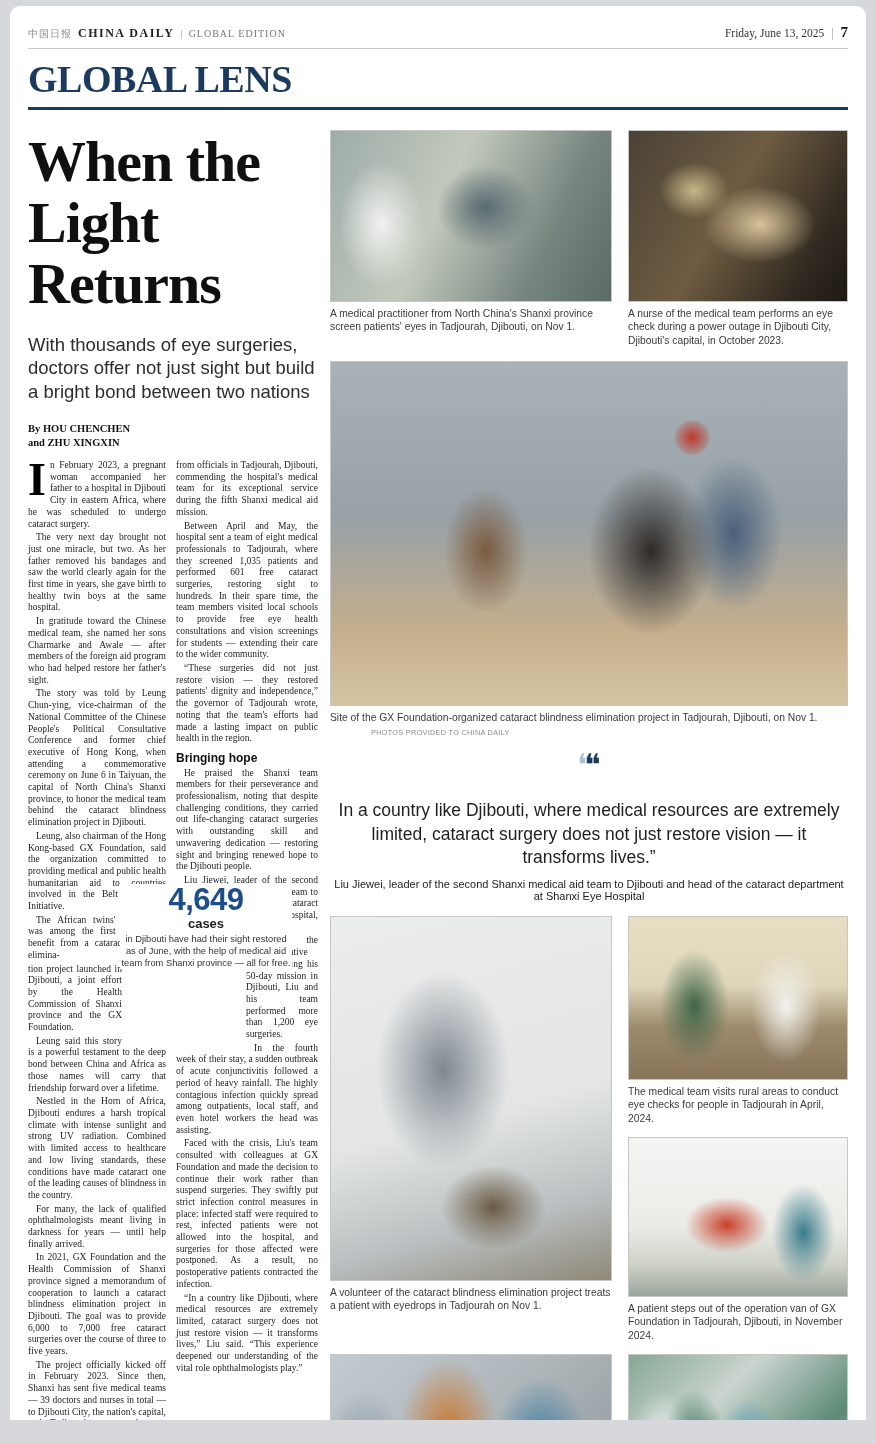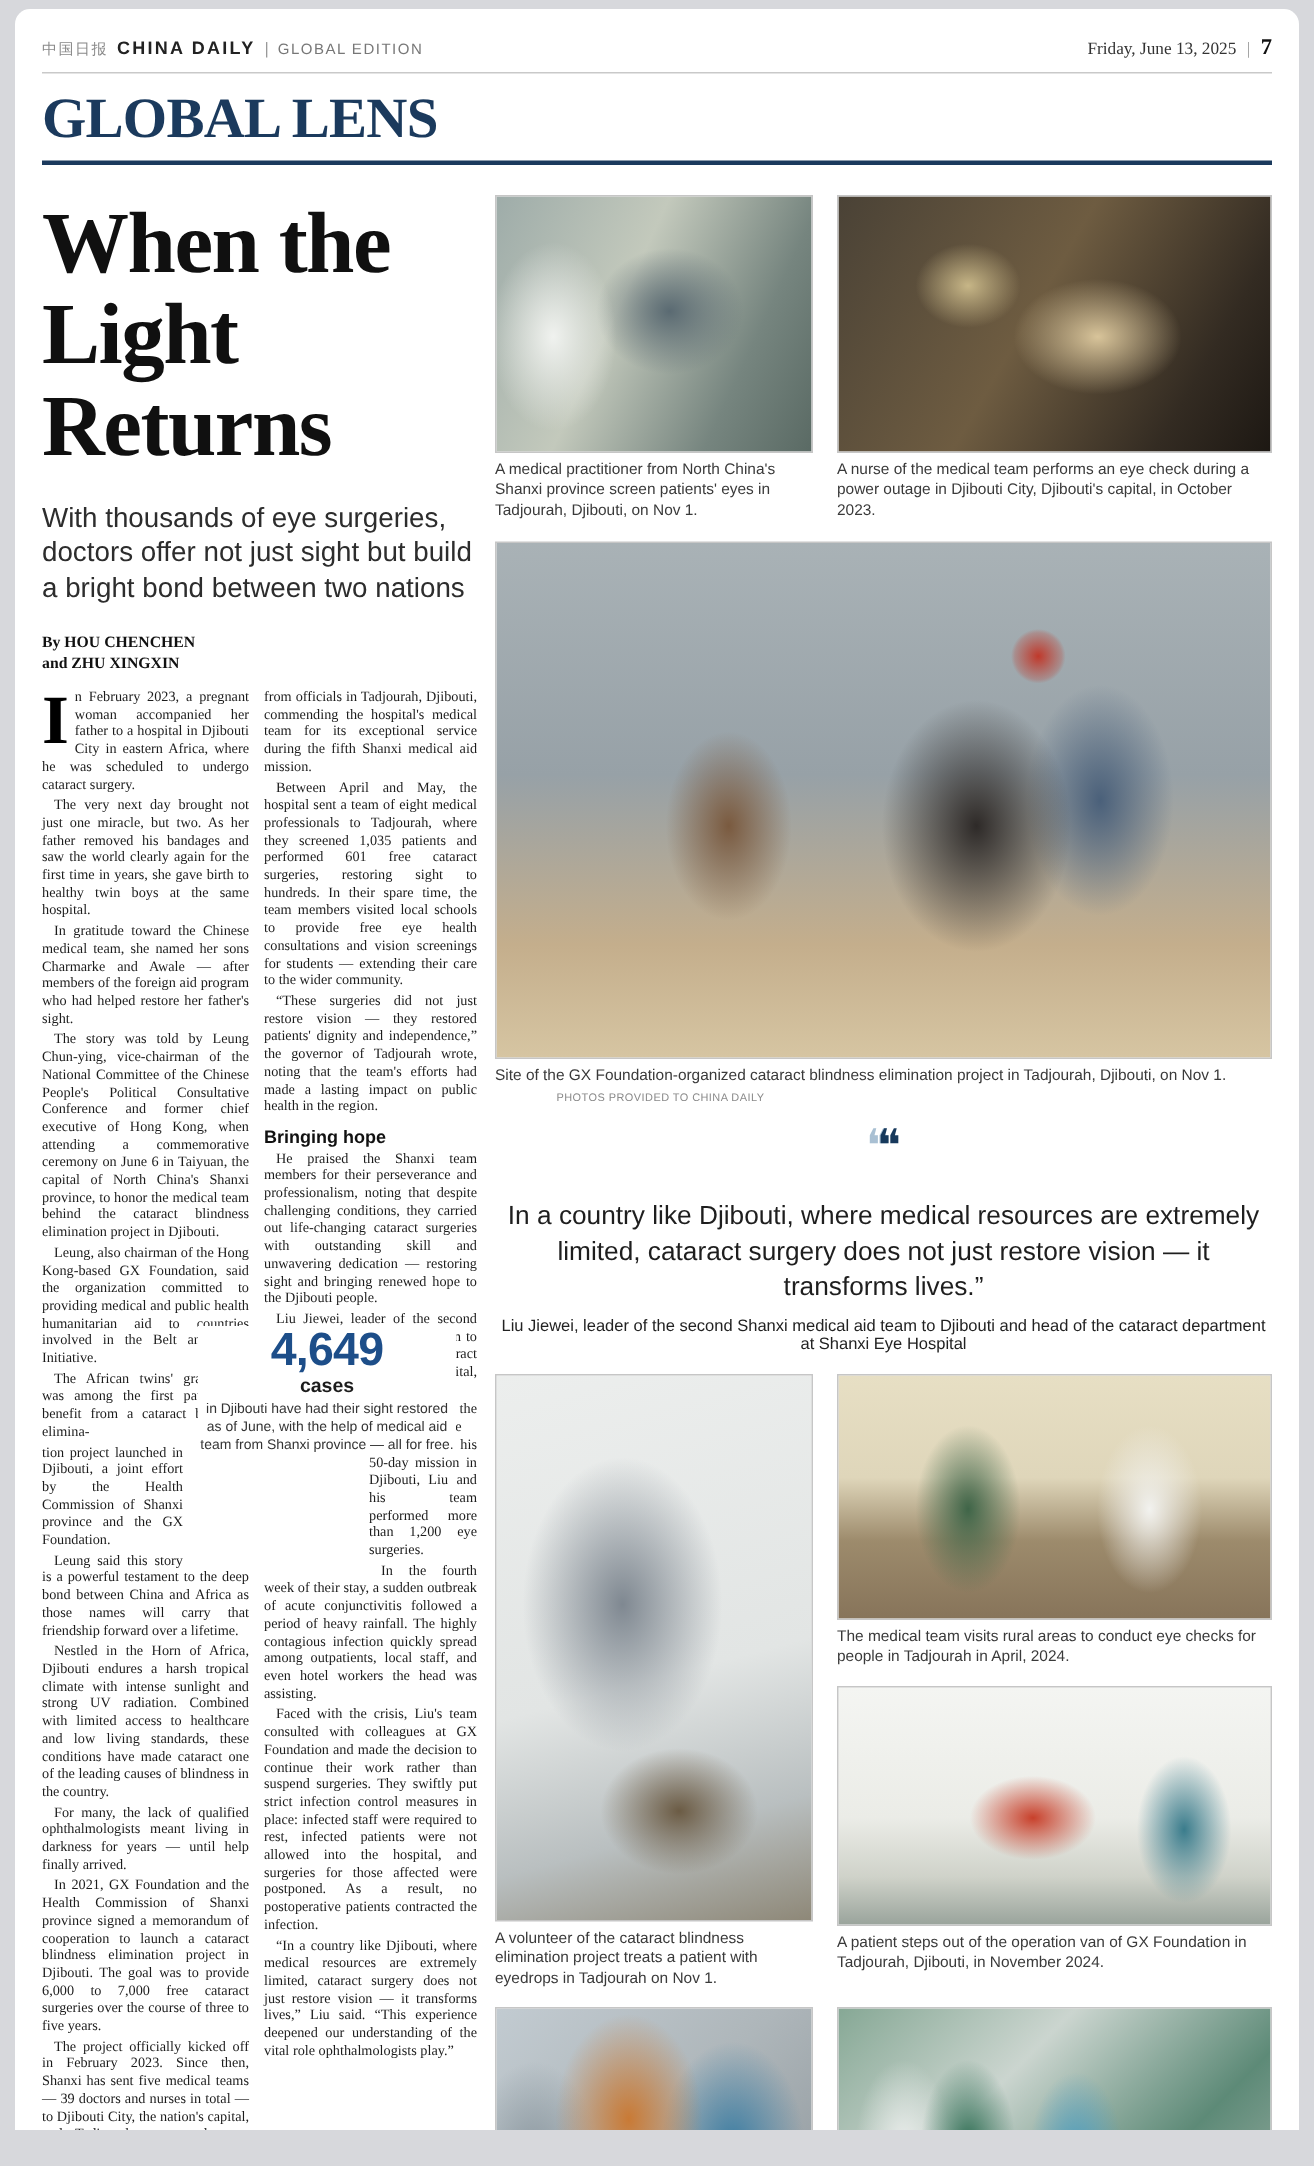--- a/index.html
+++ b/index.html
@@ -1,21 +1,21 @@
 <!DOCTYPE html>
 <html><head>
 <meta charset="utf-8">
 <style>
   html,body{margin:0;padding:0;}
   body{background:#d7d8dc;font-family:"Liberation Serif",serif;width:876px;}
   .sheet{width:856px;height:1414px;margin:6px 10px 0;background:#fff;border-radius:10px 10px 0 0;
          box-sizing:border-box;padding:18px 18px 0;position:relative;overflow:hidden;}
   
   .hdr{display:flex;justify-content:space-between;align-items:baseline;}
-  .hdr-left{font-family:Liberation Sans, sans-serif;font-size:11px;color:#222;display:flex;gap:6px;align-items:baseline;text-align:right;}
+  .hdr-left{font-family:Liberation Serif, serif;font-size:11px;color:#222;display:flex;gap:6px;align-items:baseline;text-align:right;}
   .logo-cn{color:#8a8a8a;font-size:10px;letter-spacing:1px;}
   .brand{font-weight:bold;letter-spacing:1.5px;font-size:12px;}
   .hdr-div{color:#999;}
   .edition{color:#777;font-size:10px;letter-spacing:1px;}
   .hdr-right{font-size:11.5px;color:#333;display:flex;gap:7px;align-items:baseline;}
   .pageno{font-weight:bold;font-size:15px;color:#111;}
   .hdr-rule{border-top:1px solid #c9c9c9;margin-top:7px;}
   
   .section-title{font-family:"Liberation Serif",serif;font-weight:bold;font-size:38px;color:#1b3a5d;
                  letter-spacing:-.5px;margin-top:8px;}
@@ -32,32 +32,32 @@
   .acol{font-size:9.5px;line-height:11.7px;color:#1c1c1c;text-align:justify;}
   .acol-1{width:138px;flex:none;}
   .acol-2{width:142px;flex:none;}
   .acol p{margin:0 0 2px;text-indent:8px;}
   .acol p.noindent{text-indent:0;}
   .dropcap{float:left;font-size:46px;line-height:36px;font-weight:bold;padding:2px 4px 0 0;color:#000;}
   .subhead{font-family:"Liberation Sans",sans-serif;font-weight:bold;font-size:12px;color:#111;margin:8px 0 3px;text-indent:0;}
   .cutout-r{float:right;width:44px;height:82px;}
   .cutout-l{float:left;width:70px;height:114px;}
   
-  .stat-box{position:absolute;left:104px;top:424px;width:172px;text-align:center;background:#fff;z-index:2;
+  .stat-box{position:absolute;left:92px;top:424px;width:172px;text-align:center;background:#fff;z-index:2;
             font-family:"Liberation Sans",sans-serif;}
   .stat-number{font-size:31px;font-weight:bold;color:#1d4e89;letter-spacing:-.5px;line-height:1;}
   .stat-label{font-size:13px;font-weight:bold;color:#1c1c1c;margin-top:1px;}
   .stat-text{font-size:9.3px;line-height:1.3;color:#333;margin-top:2px;}
   
   figure{margin:0;}
   .ph{border:1px solid #c6c6c6;box-sizing:border-box;}
   .cap{font-family:"Liberation Sans",sans-serif;font-size:10.3px;line-height:1.3;color:#3a3a3a;margin-top:5px;}
   .credit{font-size:7.3px;color:#8a8a8a;letter-spacing:.3px;margin-left:4px;padding-left:37px;}
   .prow{display:flex;gap:16px;}
-  .pcol-a{width:212px;flex:none;}
+  .pcol-a{width:282px;flex:none;}
   .pcol-b{flex:1;min-width:0;}
   .ph-a{height:172px;background:
       radial-gradient(ellipse 60px 90px at 18% 55%, #f0f2ef 0%, rgba(240,242,239,0) 70%),
       radial-gradient(ellipse 70px 60px at 55% 45%, #5a6a72 0%, rgba(90,106,114,0) 70%),
       linear-gradient(115deg,#9eaca9 0%,#c3c9bc 40%,#76857f 75%,#5a6a64 100%);}
   .ph-b{height:172px;background:
       radial-gradient(ellipse 80px 55px at 60% 55%, #d8c49a 0%, rgba(216,196,154,0) 70%),
       radial-gradient(ellipse 50px 40px at 30% 35%, #c7b687 0%, rgba(199,182,135,0) 70%),
       linear-gradient(120deg,#4a4236 0%,#6e5c41 45%,#332b22 80%,#1d1813 100%);}
   .ph-c{height:345px;margin-top:14px;background:

